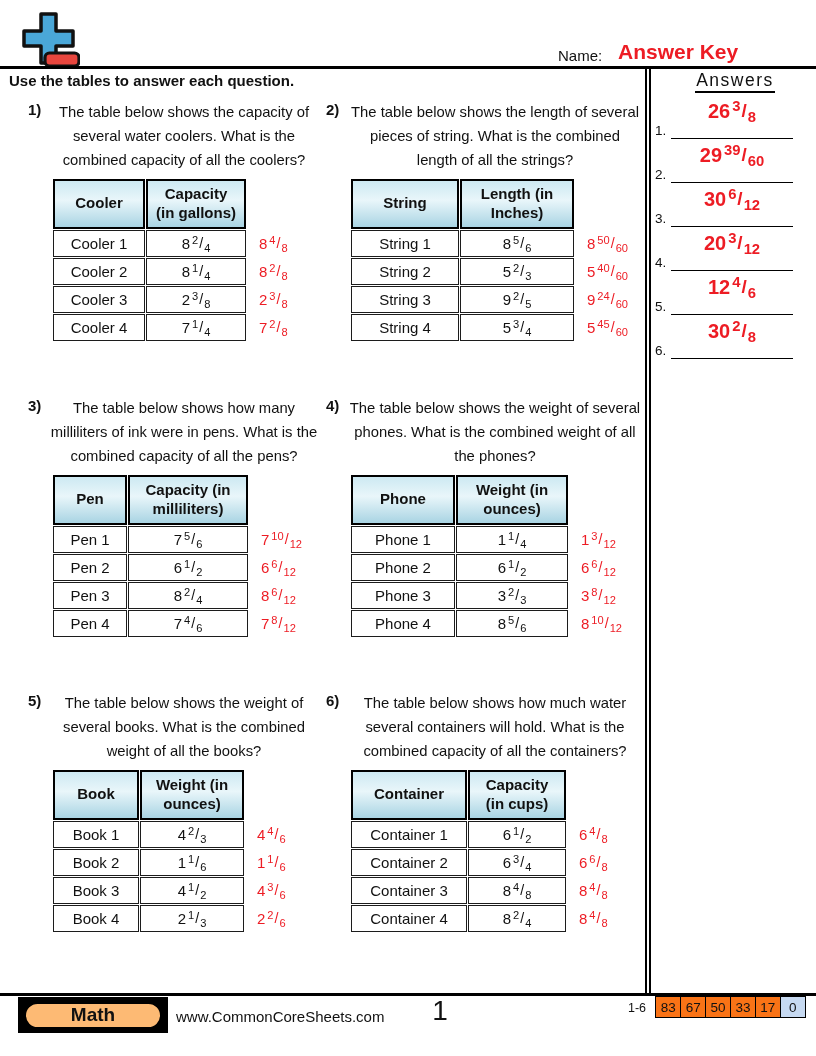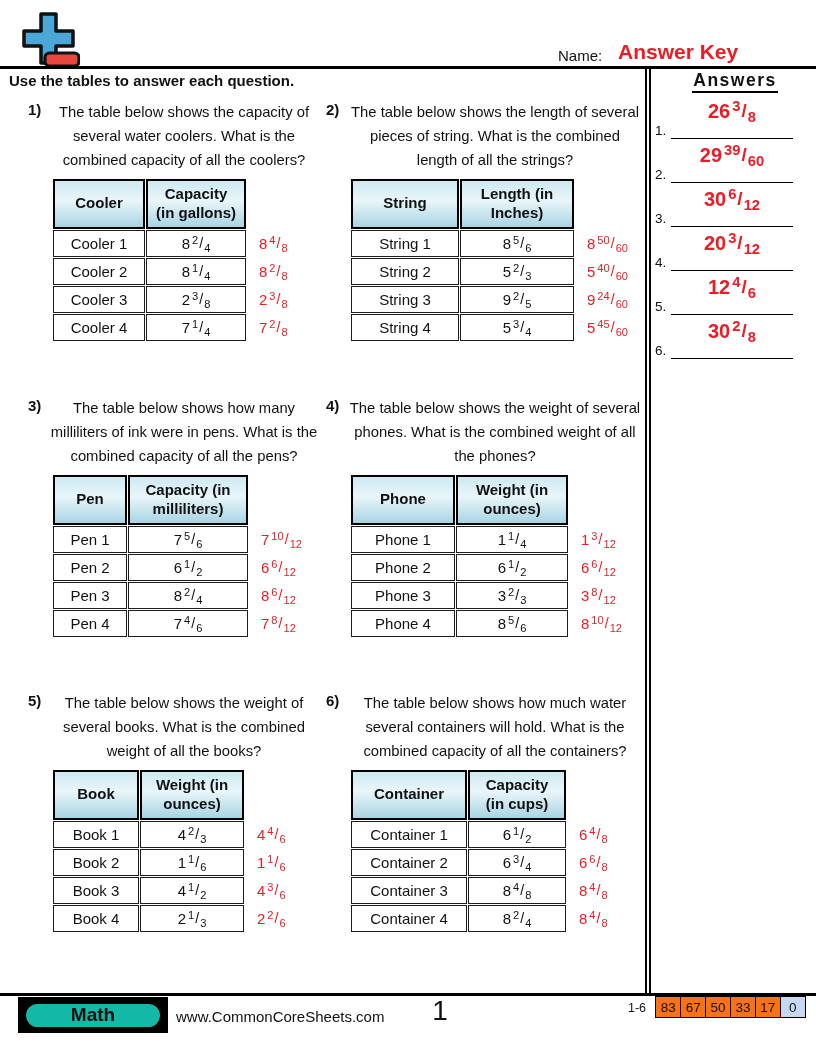--- a/index.html
+++ b/index.html
@@ -17,21 +17,21 @@
     font-size:17.5px; letter-spacing:.2px; }
   .name-label { position:absolute; left:558px; top:47px; font-size:15px; }
   .name-value { position:absolute; left:618px; top:40px; font-size:21px; font-weight:bold; color:var(--red); }
   .header-rule { position:absolute; left:0; top:66px; width:816px; height:3px; background:#000; }
   .instructions { position:absolute; left:9px; top:72px; font-size:15px; font-weight:bold; }
 
   
   .answers-separator { position:absolute; left:645px; top:66px; height:928px; width:6px;
     border-left:2px solid #000; border-right:2px solid #000; }
   .answers-heading { position:absolute; left:660px; top:70px; width:150px; text-align:center; }
-  .answers-heading span { font-size:17.5px; font-weight:bold; letter-spacing:1.5px;
+  .answers-heading span { font-size:17.5px; font-weight:normal; letter-spacing:1.5px;
     border-bottom:2.2px solid #000; padding:0 1px 1px; }
   .answer-item { position:absolute; left:653px; width:140px; height:36px; }
   .answer-num { position:absolute; left:2px; bottom:1px; font-size:13.5px; }
   .answer-line { margin-left:18px; height:100%; border-bottom:1.7px solid #000;
     display:flex; align-items:flex-end; justify-content:center; padding-bottom:15px; }
   .answer-value { color:var(--red); font-weight:bold; font-size:20px; white-space:nowrap; }
 
   
   .problem { position:absolute; }
   .pos-1 { left:28px;  top:100px; width:290px; }
@@ -59,21 +59,21 @@
 
   
   .fr-n { font-size:.74em; position:relative; top:-.45em; margin-left:2px; }
   .fr-s { font-size:.95em; position:relative; top:-.05em; margin:0 0 0 1px; }
   .fr-d { font-size:.74em; position:relative; top:.3em; margin-left:1px; }
 
   
   .footer-rule { position:absolute; left:0; top:993px; width:816px; height:2.5px; background:#000; }
   .math-badge { position:absolute; left:18px; top:997px; width:150px; height:36px; background:#000;
     display:flex; align-items:center; justify-content:center; }
-  .math-pill { background:#14b8a6; border:2px solid #000; border-radius:15px; width:138px; height:27px;
+  .math-pill { background:#fdba74; border:2px solid #000; border-radius:15px; width:138px; height:27px;
     display:flex; align-items:center; justify-content:center; font-weight:bold; font-size:19px; }
   .site-url { position:absolute; left:176px; top:1008px; font-size:15px; }
   .page-number { position:absolute; left:400px; top:995px; width:80px; text-align:center; font-size:28px; }
   .score-range { position:absolute; left:628px; top:1001px; font-size:12.5px; }
   .score-boxes { position:absolute; left:655px; top:996px; display:flex; }
   .score-box { width:26.5px; height:22px; border:1.6px solid #000; margin-left:-1.6px;
     display:flex; align-items:center; justify-content:center; font-size:13.5px; background:#f97316; }
   .score-box:first-child { margin-left:0; }
   .score-box.hl { background:var(--score-hl); }
 </style>

